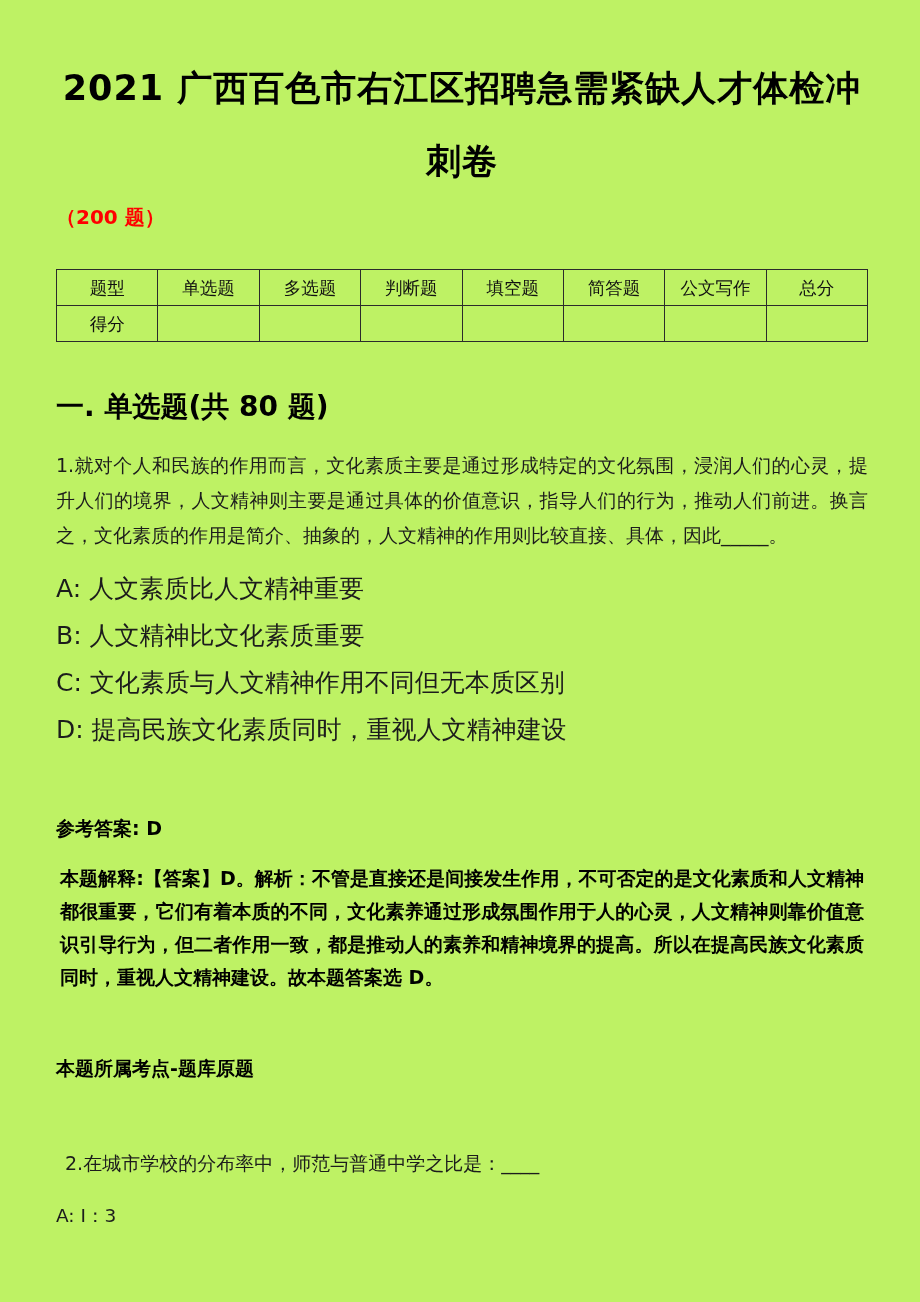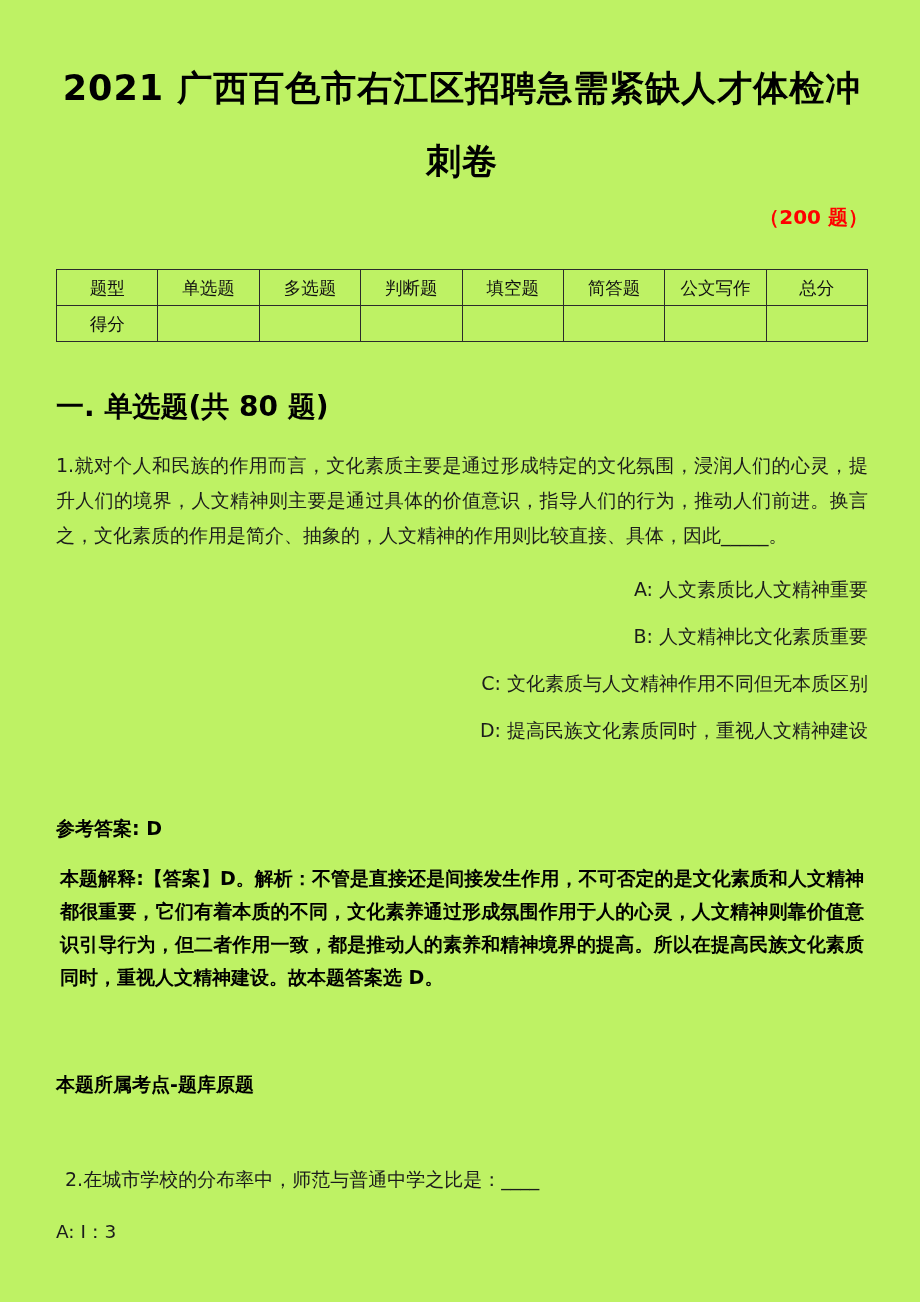--- a/index.html
+++ b/index.html
@@ -21,21 +21,21 @@
     font-size: 35px;
     font-weight: 700;
     line-height: 73px;
     text-align: center;
     color: #000000;
     letter-spacing: 1px;
   }
   .title span { display: block; }
   .subtitle {
     margin-top: 6px;
-    text-align: right;
+    text-align: left;
     font-size: 20px;
     font-weight: 700;
     color: #ff0000;
   }
   table.score-table {
     border-collapse: collapse;
     margin: 38px auto 0;
     width: 100%;
     table-layout: fixed;
   }
@@ -56,43 +56,42 @@
   }
   .question-text {
     margin: 22px 0 0;
     font-size: 19px;
     line-height: 35px;
     text-align: justify;
     color: #1c1c1c;
   }
   .options { margin-top: 24px; }
   .option {
-    font-size: 19px;
+    font-size: 25px;
     line-height: 24px;
     margin-bottom: 23px;
     color: #1c1c1c;
-    text-align: right;
   }
   .options .option:last-child { margin-bottom: 0; }
   .answer-line {
     margin: 74px 0 0;
     font-size: 19px;
     font-weight: 700;
     color: #000000;
   }
   .explanation {
     margin: 20px 4px 0;
     font-size: 19px;
     font-weight: 700;
     line-height: 33px;
     text-align: justify;
     color: #000000;
   }
   .knowledge-point {
-    margin: 78px 0 0;
+    margin: 62px 0 0;
     font-size: 19px;
     font-weight: 700;
     color: #000000;
   }
   .question2-text {
     margin: 68px 9px 0;
     font-size: 19px;
     line-height: 26px;
     color: #1c1c1c;
   }

